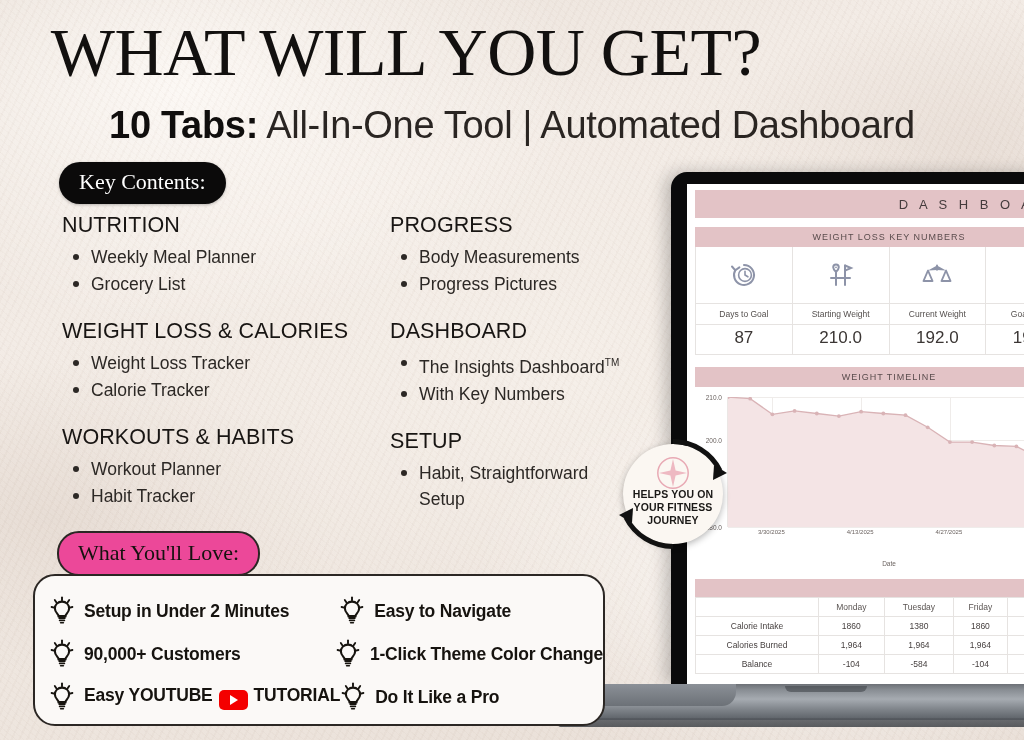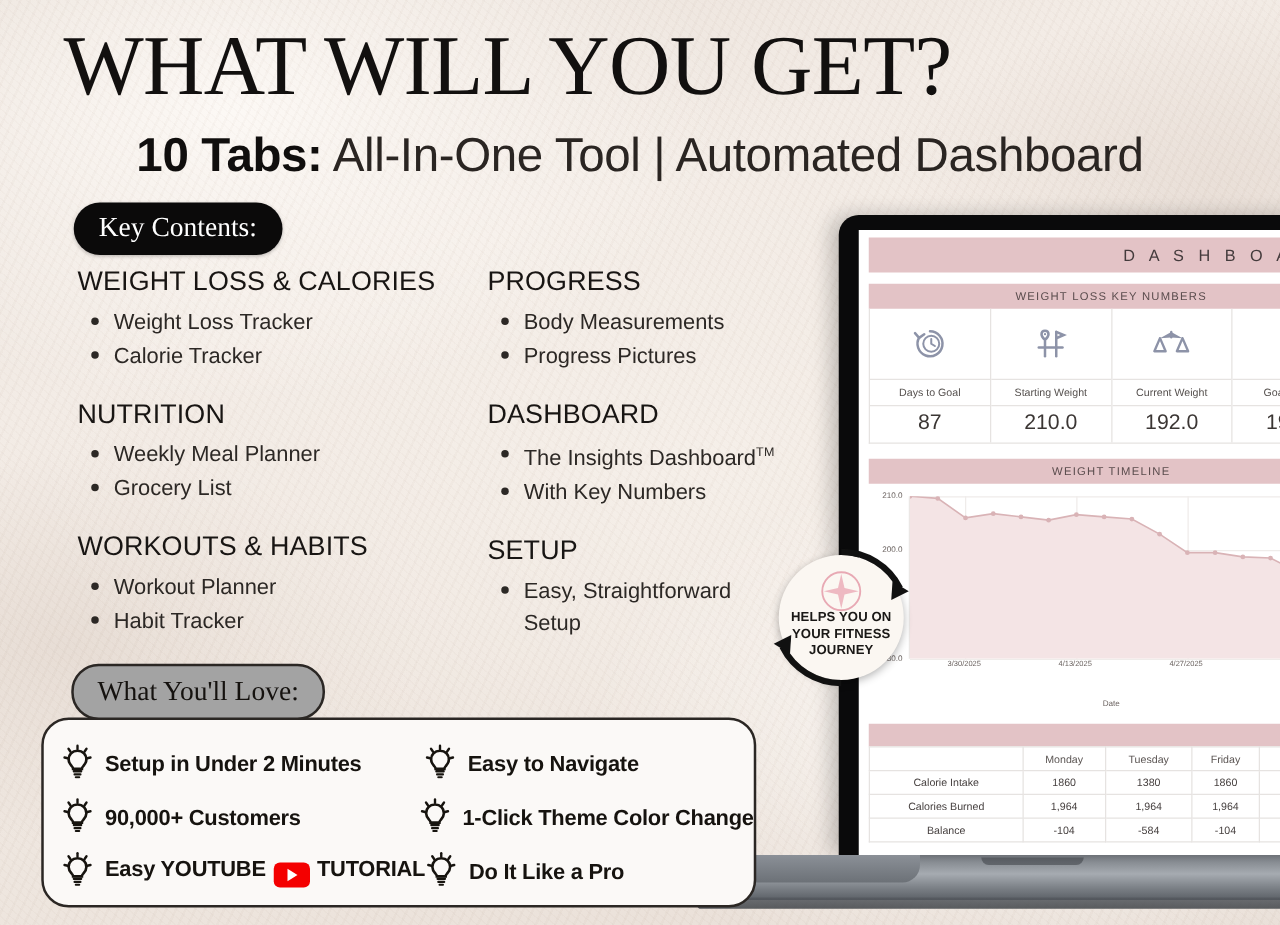--- a/index.html
+++ b/index.html
@@ -61,21 +61,21 @@
     border-radius:22px;
     padding:6px 20px 8px 20px;
     color:#fff;
     font-family:"Liberation Serif", serif;
     font-size:22px; line-height:28px;
     white-space:nowrap;
     box-shadow:0 1px 3px rgba(0,0,0,.25);
   }
   .pill-light {
     top:531px; left:57px;
-    background:#a3a3a3;
+    background:#ec4899;
     border:2px solid #2b2724;
     border-radius:22px;
     padding:5px 19px 7px 19px;
     color:#15120f;
     font-family:"Liberation Serif", serif;
     font-size:22px; line-height:29px;
     white-space:nowrap;
     z-index:5;
   }
 
@@ -297,31 +297,31 @@
 <div class="layer" id="title">WHAT WILL YOU GET?</div>
 
 <div class="layer" id="subtitle">
   <b>10 Tabs:</b><span> All-In-One Tool | Automated Dashboard</span>
 </div>
 
 <div class="layer pill-dark">Key Contents:</div>
 
 <div class="layer" id="colA">
   <div class="cat-block">
+    <div class="cat-head">NUTRITION</div>
+    <ul class="cat-list">
+      <li>Weekly Meal Planner</li>
+      <li>Grocery List</li>
+    </ul>
+  </div>
+  <div class="cat-block">
     <div class="cat-head">WEIGHT LOSS &amp; CALORIES</div>
     <ul class="cat-list">
       <li>Weight Loss Tracker</li>
       <li>Calorie Tracker</li>
-    </ul>
-  </div>
-  <div class="cat-block">
-    <div class="cat-head">NUTRITION</div>
-    <ul class="cat-list">
-      <li>Weekly Meal Planner</li>
-      <li>Grocery List</li>
     </ul>
   </div>
   <div class="cat-block">
     <div class="cat-head">WORKOUTS &amp; HABITS</div>
     <ul class="cat-list">
       <li>Workout Planner</li>
       <li>Habit Tracker</li>
     </ul>
   </div>
 </div>
@@ -337,21 +337,21 @@
   <div class="cat-block">
     <div class="cat-head">DASHBOARD</div>
     <ul class="cat-list">
       <li><span>The Insights Dashboard</span><sup class="tm">TM</sup></li>
       <li>With Key Numbers</li>
     </ul>
   </div>
   <div class="cat-block">
     <div class="cat-head">SETUP</div>
     <ul class="cat-list">
-      <li style="max-width:215px;">Easy, Straightforward Setup</li>
+      <li style="max-width:215px;">Habit, Straightforward Setup</li>
     </ul>
   </div>
 </div>
 
 <div class="layer pill-light">What You'll Love:</div>
 
 <div class="layer" id="love-card">
   <div class="love-grid">
 
     <div class="love-row">

